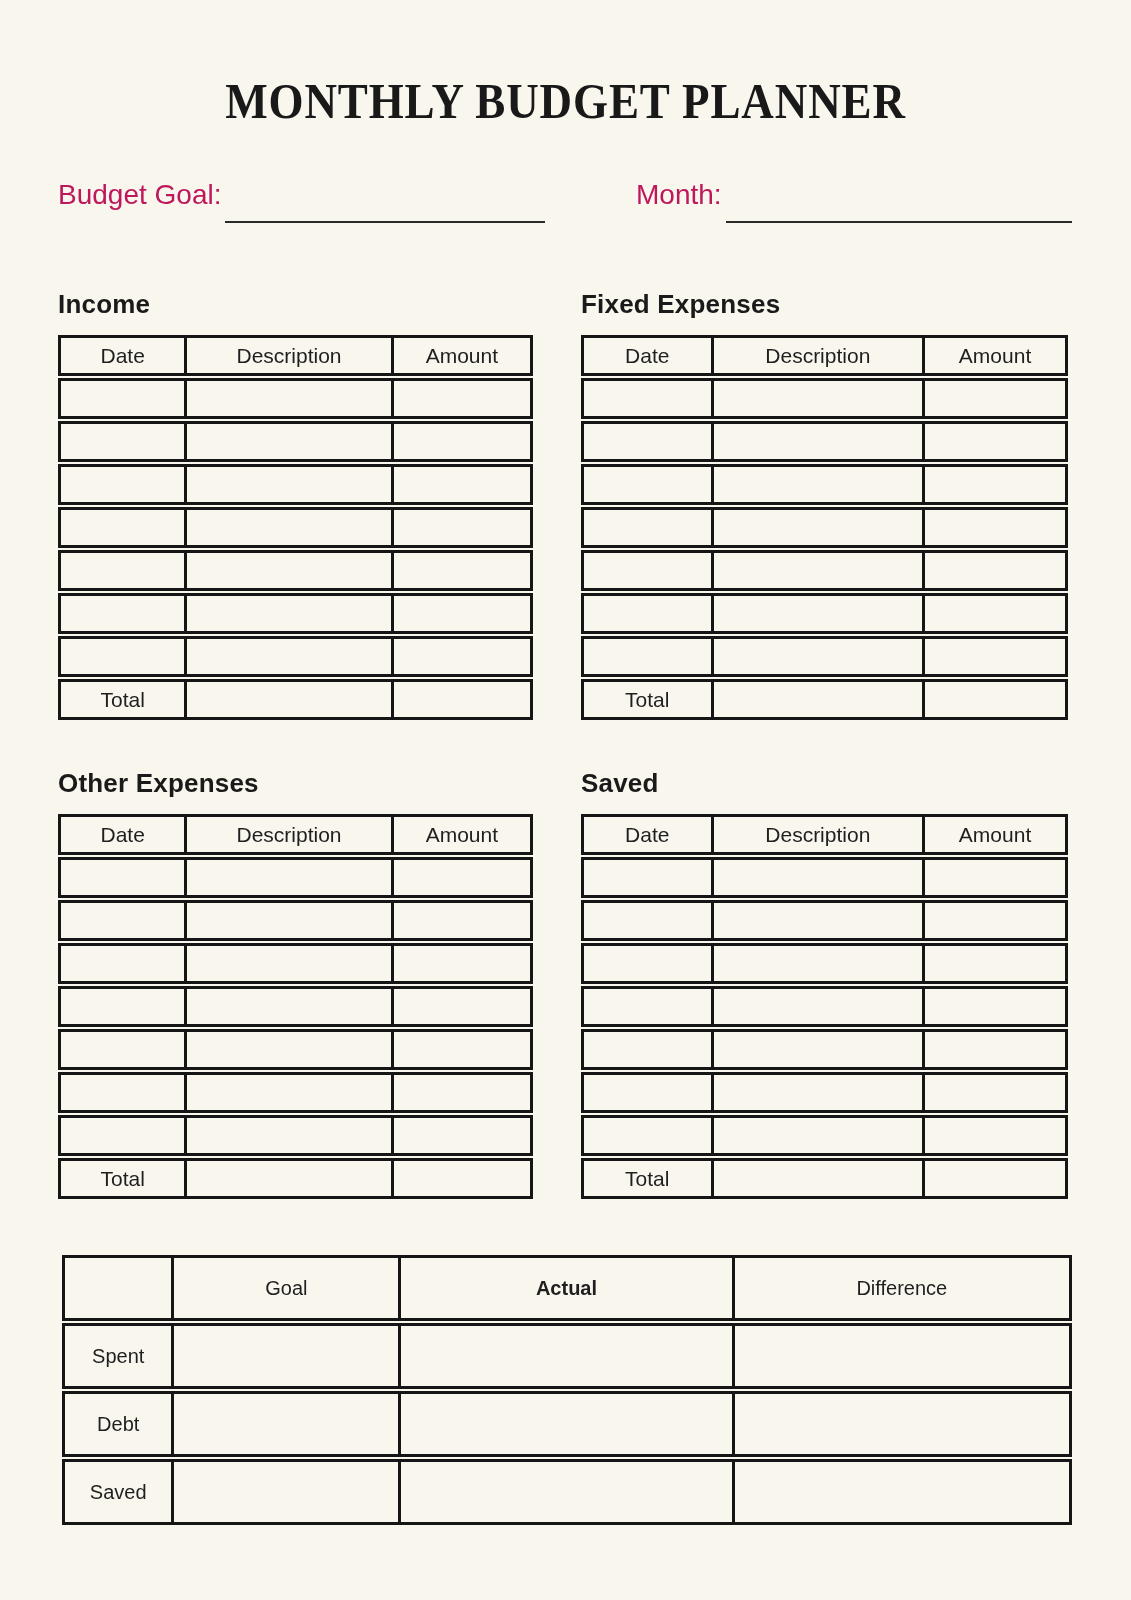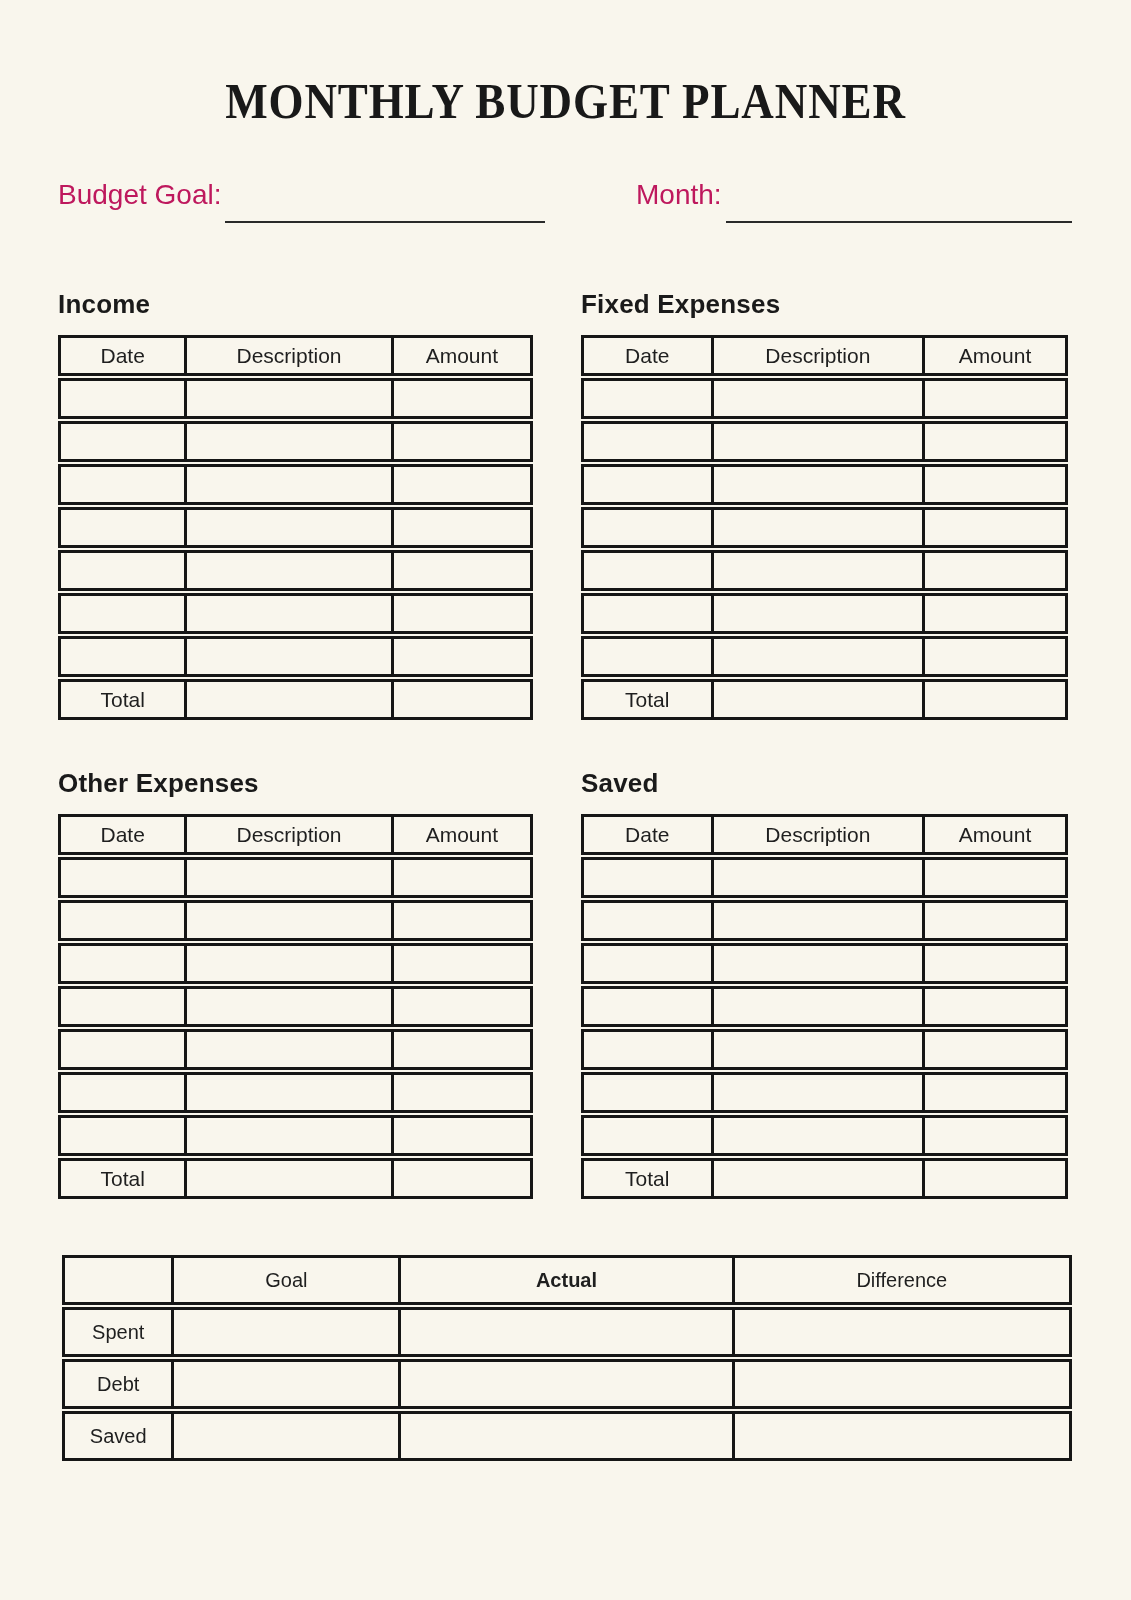--- a/index.html
+++ b/index.html
@@ -76,21 +76,21 @@
   }
 
   
   .btable{display:flex;flex-direction:column;gap:2px;}
   .brow{
     display:flex;
     border:3px solid var(--ink);
     background:var(--paper);
   }
   .ledger .brow{height:41px;}
-  .recap-table .brow{height:50px;}
+  .recap-table .brow{height:66px;}
   .bcell{
     display:flex;
     align-items:center;
     justify-content:center;
     font-size:21px;
     color:#1f1f1f;
     overflow:hidden;
   }
   .bcell + .bcell{border-left:3px solid var(--ink);}
   .ledger .c0{width:26.3%;}

